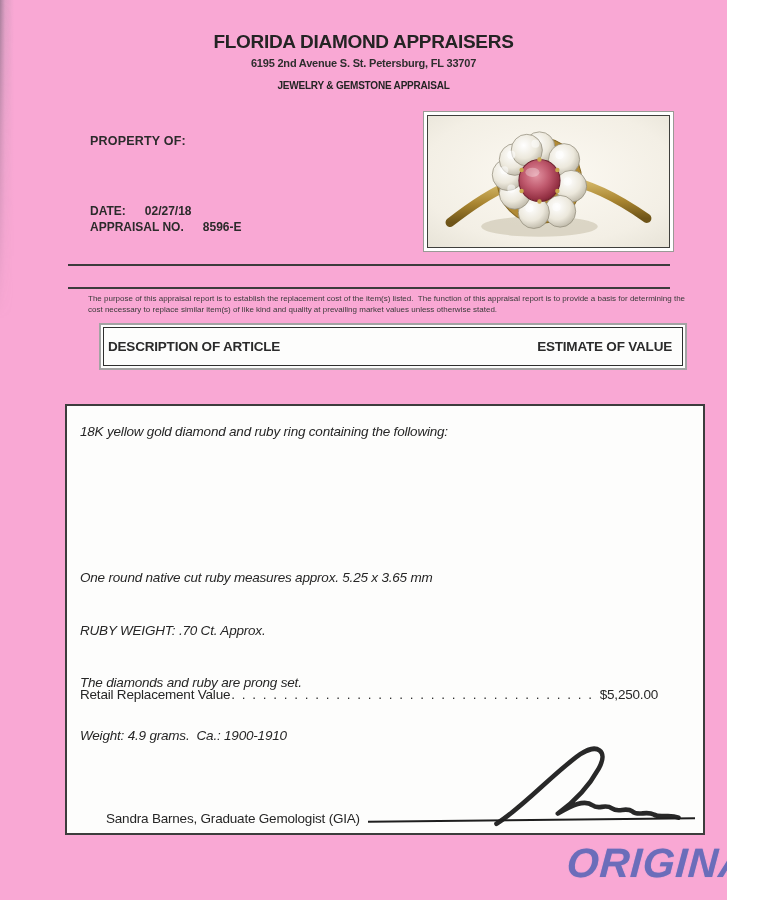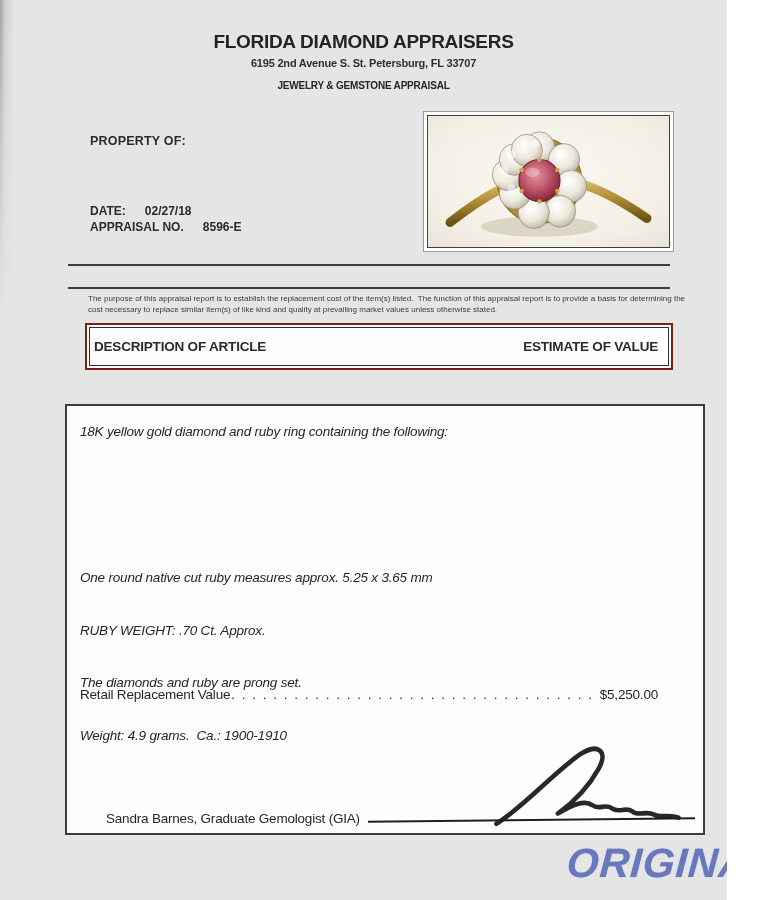--- a/index.html
+++ b/index.html
@@ -1,18 +1,18 @@
 <!DOCTYPE html>
 <html><head>
 <meta charset="utf-8">
 <style>
   html,body{margin:0;padding:0;background:#ffffff;}
   .page{
     position:relative;width:727px;height:900px;overflow:hidden;
-    background:#e5e5e5;
+    background:#f9a8d4;
     font-family:"Liberation Sans","DejaVu Sans",sans-serif;
     color:#2b2b2b;
   }
   .scan-edge{
     position:absolute;left:0;top:0;width:14px;height:320px;
     background:linear-gradient(to right, rgba(88,88,100,0.50) 0%, rgba(130,130,142,0.22) 35%, rgba(255,255,255,0) 100%);
     -webkit-mask-image:linear-gradient(to bottom,#000 0%,rgba(0,0,0,.5) 40%,transparent 100%);
     mask-image:linear-gradient(to bottom,#000 0%,rgba(0,0,0,.5) 40%,transparent 100%);
   }
   
@@ -31,22 +31,22 @@
     box-sizing:border-box;border:1px solid #9a9a96;background:#ffffff;padding:3px;}
   .photo-inner{width:100%;height:100%;box-sizing:border-box;border:1.5px solid #3f3f3c;overflow:hidden;}
   .photo-inner svg{display:block;width:100%;height:100%;}
   
   .rule{position:absolute;left:68px;width:602px;height:2px;background:#3c3c3c;}
   .rule-1{top:264px;}
   .rule-2{top:287px;}
   .disclaimer{position:absolute;left:88px;top:294px;width:600px;
     font-size:8px;line-height:10.5px;color:#3a3a3a;white-space:pre-wrap;}
   
-  .hdr-box{position:absolute;left:85px;top:323px;width:588px;height:47px;
-    box-sizing:border-box;border:2px solid #7f1d1d;background:#fdfdfc;}
+  .hdr-box{position:absolute;left:99px;top:323px;width:588px;height:47px;
+    box-sizing:border-box;border:2px solid #a3a3a3;background:#fdfdfc;}
   .hdr-inner{box-sizing:border-box;margin:2px;border:1px solid #2e2e2e;
     height:calc(100% - 4px);display:flex;justify-content:space-between;align-items:center;
     padding:0 10px 0 4px;}
   .hdr-left{font-size:13.5px;font-weight:bold;letter-spacing:-0.2px;}
   .hdr-right{font-size:13.5px;font-weight:bold;letter-spacing:-0.2px;}
   
   .desc-box{position:absolute;left:65px;top:404px;width:640px;height:431px;
     box-sizing:border-box;border:2px solid #3d3d3d;background:#fdfdfc;}
   .desc-text{position:absolute;left:13px;font-size:13.5px;letter-spacing:-0.2px;
     line-height:17.5px;color:#262626;white-space:pre-wrap;font-style:italic;}

